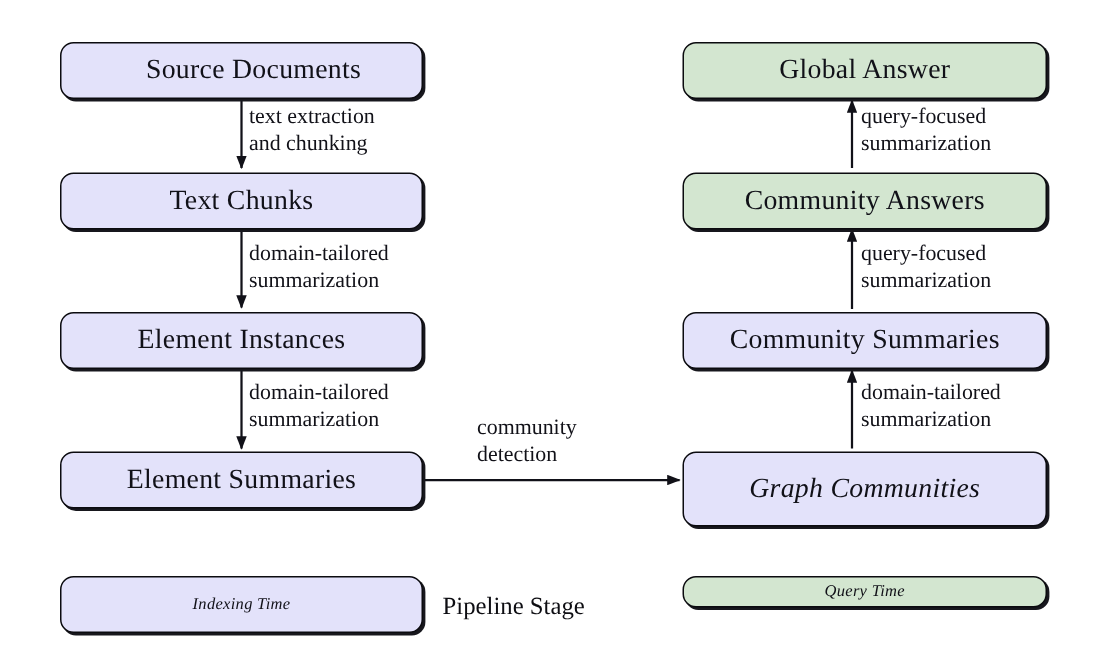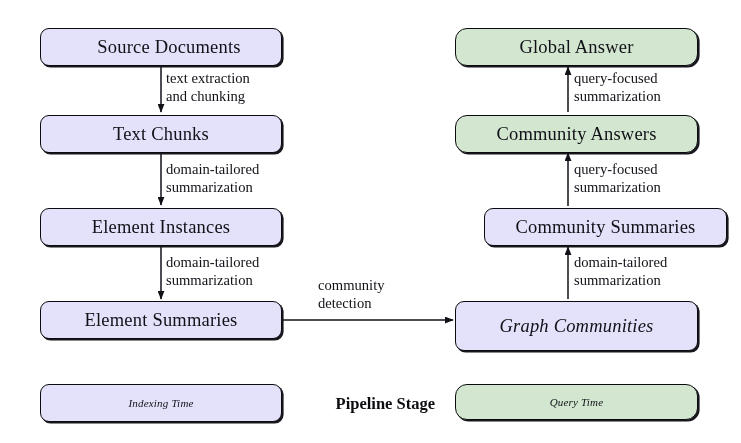--- a/index.html
+++ b/index.html
@@ -26,39 +26,39 @@
     align-items: center;
     justify-content: center;
     font-size: 18.5px;
     line-height: 1;
     color: #111118;
     letter-spacing: 0.2px;
     box-shadow: 1.6px 1.6px 0 #17171d;
     white-space: nowrap;
   }
   .node.indexing { background: #e3e2fa; }
-  .node.query    { background: #d3e6d0; border-radius: 12px; }
+  .node.query    { background: #d3e6d0; }
   .node.legend-box { font-style: italic; font-size: 11px; }
 
   .edge-label {
     position: absolute;
     font-size: 14.6px;
     line-height: 16.5px;
     color: #111118;
     white-space: nowrap;
   }
   .edge-label.two-line { line-height: 17.5px; }
 
   .legend-title {
     position: absolute;
-    font-weight: bold;
+    font-weight: normal;
     font-size: 16.5px;
     color: #0d0d12;
     white-space: nowrap;
-    text-align: right;
+    text-align: left;
   }
 
   .arrow-svg {
     position: absolute;
     left: 0;
     top: 0;
     width: 741px;
     height: 443px;
     pointer-events: none;
   }
@@ -103,21 +103,21 @@
   </div>
 
   <div class="node query" style="left:455px; top:28px; width:243px; height:38px;">
     <span>Global Answer</span>
   </div>
 
   <div class="node query" style="left:455px; top:115px; width:243px; height:38px;">
     <span>Community Answers</span>
   </div>
 
-  <div class="node indexing" style="left:455px; top:208px; width:243px; height:38px;margin-left:29px;">
+  <div class="node indexing" style="left:455px; top:208px; width:243px; height:38px;">
     <span>Community Summaries</span>
   </div>
 
   <div class="node indexing" style="left:455px; top:301px; width:243px; height:50px;font-style:italic;">
     <span>Graph Communities</span>
   </div>
 
   <div class="edge-label two-line" style="left:166px; top:70px;">
     <div>text extraction</div>
     <div>and chunking</div>
@@ -154,17 +154,17 @@
   </div>
 
   <div class="node indexing legend-box" style="left:40px; top:384px; width:242px; height:38px;">
     <span>Indexing Time</span>
   </div>
 
   <div class="legend-title" style="left:295px; top:394px; width:140px;">
     <span>Pipeline Stage</span>
   </div>
 
-  <div class="node query legend-box" style="left:455px; top:384px; width:243px; height:36px;">
+  <div class="node query legend-box" style="left:455px; top:384px; width:243px; height:21px;">
     <span>Query Time</span>
   </div>
 
 </div>
 
 </body></html>

